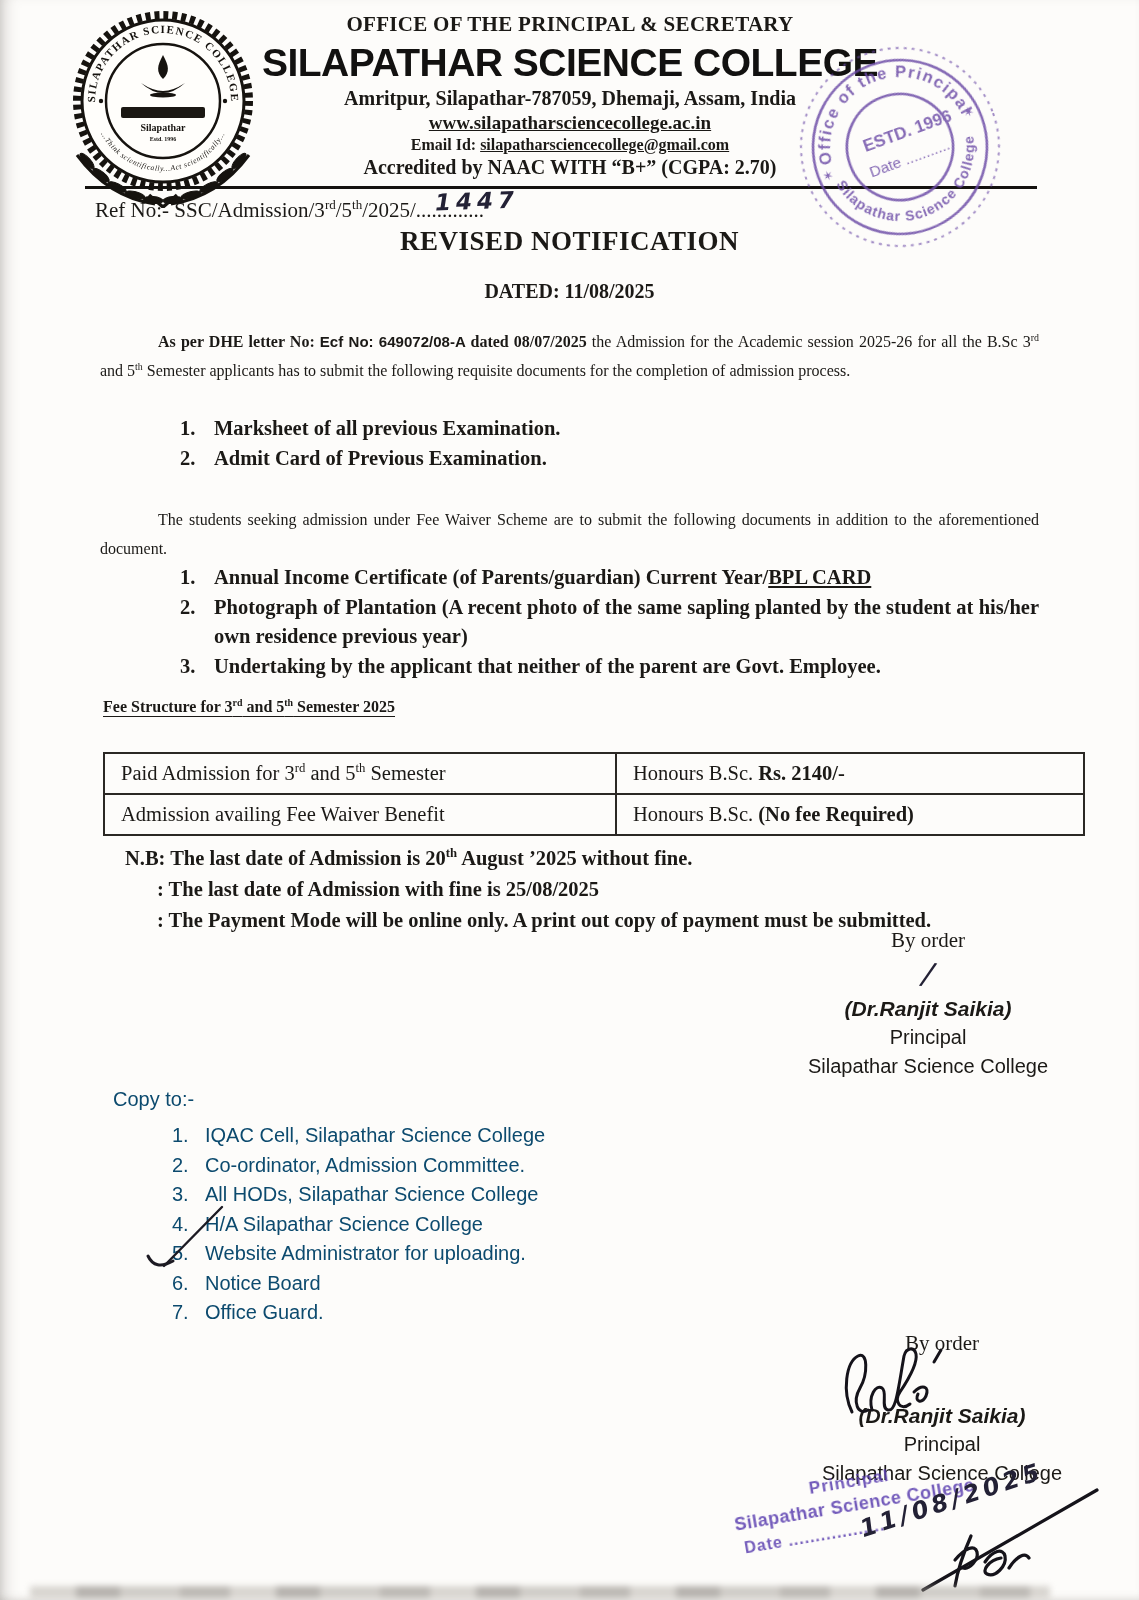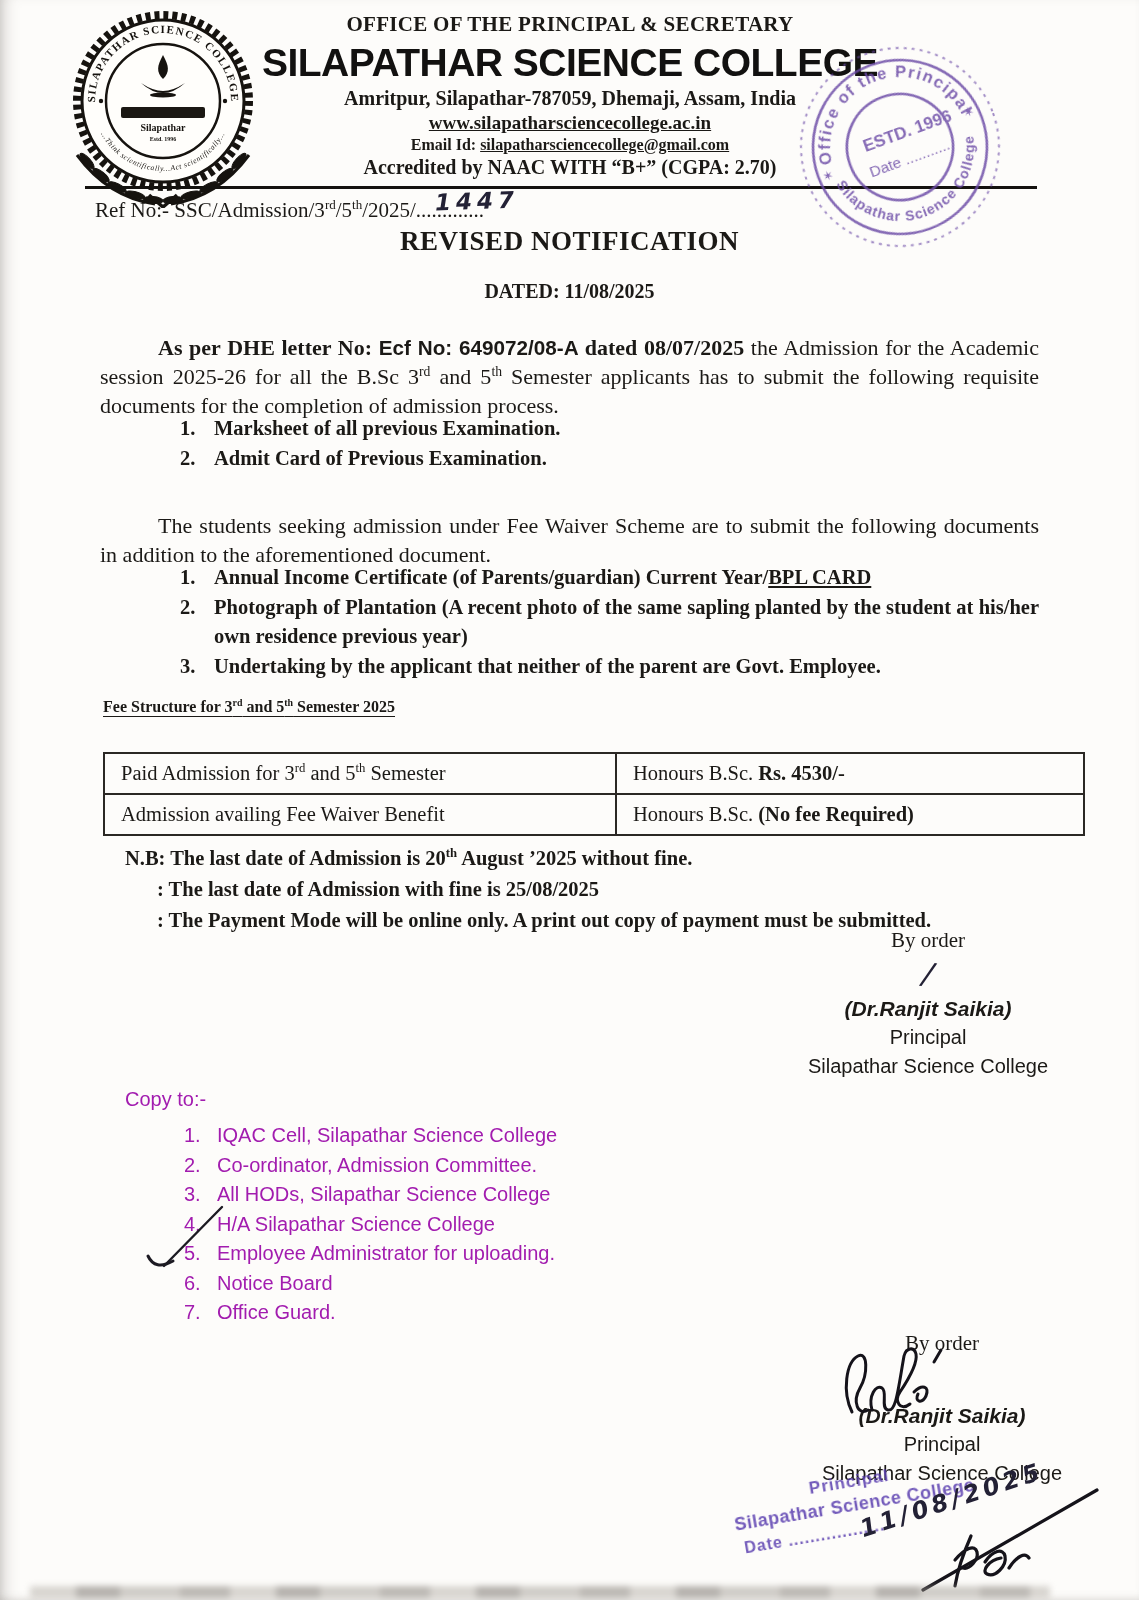--- a/index.html
+++ b/index.html
@@ -23,21 +23,21 @@
   
   .ref-line{position:absolute;left:95px;top:198px;font-size:21px;}
   .ref-hand{position:absolute;left:340px;top:-10px;}
   .hand{font-family:"DejaVu Sans","Liberation Sans",sans-serif;font-style:italic;color:#232135;}
   .ref-hand{font-size:23px;letter-spacing:5px;transform:rotate(-2deg);font-weight:bold;}
   
   .content{position:absolute;left:100px;top:0;width:939px;height:1600px;}
   .blk{position:absolute;}
   .title{left:0;top:226px;width:100%;text-align:center;font-size:27px;font-weight:bold;letter-spacing:.5px;}
   .dated{left:0;top:280px;width:100%;text-align:center;font-size:20px;font-weight:bold;}
-  .para{font-size:22px;line-height:29px;text-align:justify;text-indent:58px;}
+  .para{font-size:16px;line-height:29px;text-align:justify;text-indent:58px;}
   .para1{left:0;top:311px;width:939px;}
   .para2{left:0;top:489px;width:939px;}
   .doclist{left:80px;font-size:20.5px;font-weight:bold;width:859px;}
   .listA{top:414px;}
   .listB{top:563px;}
   .li{display:flex;line-height:29.5px;align-items:flex-start;}
   .li .no{width:34px;flex:0 0 34px;}
   .li .li-text{flex:1;text-align:justify;}
   .fee-heading{left:3px;top:698px;font-size:16px;font-weight:bold;text-decoration:underline;text-underline-offset:4px;}
   .fee-table{left:3px;top:752px;width:982px;border:2px solid #2b2824;border-collapse:collapse;font-size:20.5px;}
@@ -50,21 +50,21 @@
   .sig1{left:598px;top:928px;}
   .sig2{left:612px;top:1331px;}
   .by-order{font-family:"Liberation Serif","DejaVu Serif",serif;font-size:21px;}
   .sig-slash{font-size:30px;height:42px;line-height:42px;transform:rotate(8deg);}
   .sig-name{font-size:21px;font-weight:bold;font-style:italic;margin-top:2px;}
   .sig-role{font-size:20px;margin-top:5px;}
   .sig-org{font-size:20px;margin-top:6px;}
   .sig2 .sig-name{margin-top:48px;}
   .sig2-scribble{position:absolute;left:838px;top:1340px;}
   
-  .copy{left:13px;top:1088px;font-family:"Liberation Sans","DejaVu Sans",sans-serif;font-size:20px;color:#a21caf;margin-left:12px;}
+  .copy{left:13px;top:1088px;font-family:"Liberation Sans","DejaVu Sans",sans-serif;font-size:20px;color:#0c4a6e;}
   .copy-label{margin-bottom:10px;}
   .copy .li{line-height:29.5px;margin-left:59px;}
   .copy .li .no{width:33px;flex:0 0 33px;}
   .tick-svg{position:absolute;left:142px;top:1200px;}
   
   .stamp-bottom{position:absolute;left:733px;top:1472px;width:240px;transform:rotate(-9.5deg);
                 font-family:"Liberation Sans","DejaVu Sans",sans-serif;color:#5b3fb0;opacity:.85;filter:blur(.3px);}
   .sb-line1{font-size:17px;font-weight:bold;text-align:center;letter-spacing:1px;}
   .sb-line2{font-size:18px;font-weight:bold;white-space:nowrap;margin-top:3px;letter-spacing:.5px;}
   .sb-line3{font-size:16px;font-weight:bold;margin-top:5px;padding-left:6px;letter-spacing:1px;}
@@ -199,21 +199,21 @@
         <span class="li-text"><span>Undertaking by the applicant that neither of the parent are Govt. Employee.</span></span>
       </div>
     </div>
 
     <div class="blk fee-heading"><span>Fee Structure for 3</span><sup>rd</sup><span> and 5</span><sup>th</sup><span> Semester 2025</span></div>
 
     <table class="blk fee-table">
       <tbody>
           <tr>
         <td class="c1"><span>Paid Admission for 3</span><sup>rd</sup><span> and 5</span><sup>th</sup><span> Semester</span></td>
-        <td><span>Honours B.Sc. </span><span class="seg-b">Rs. 4530/-</span></td>
+        <td><span>Honours B.Sc. </span><span class="seg-b">Rs. 2140/-</span></td>
       </tr>
       <tr>
         <td class="c1"><span>Admission availing Fee Waiver Benefit</span></td>
         <td><span>Honours B.Sc. </span><span class="seg-b">(No fee Required)</span></td>
       </tr>
     </tbody>
       </table>
 
     <div class="blk nb">
       <div class="nb-line"><span>N.B: The last date of Admission is 20</span><sup>th</sup><span> August ’2025 without fine.</span></div>
@@ -242,21 +242,21 @@
       <div class="li">
           <span class="no">3.</span>
           <span>All HODs, Silapathar Science College</span>
         </div>
       <div class="li">
           <span class="no">4.</span>
           <span>H/A Silapathar Science College</span>
         </div>
       <div class="li">
           <span class="no">5.</span>
-          <span>Employee Administrator for uploading.</span>
+          <span>Website Administrator for uploading.</span>
         </div>
       <div class="li">
           <span class="no">6.</span>
           <span>Notice Board</span>
         </div>
       <div class="li">
           <span class="no">7.</span>
           <span>Office Guard.</span>
         </div>
     </div>

